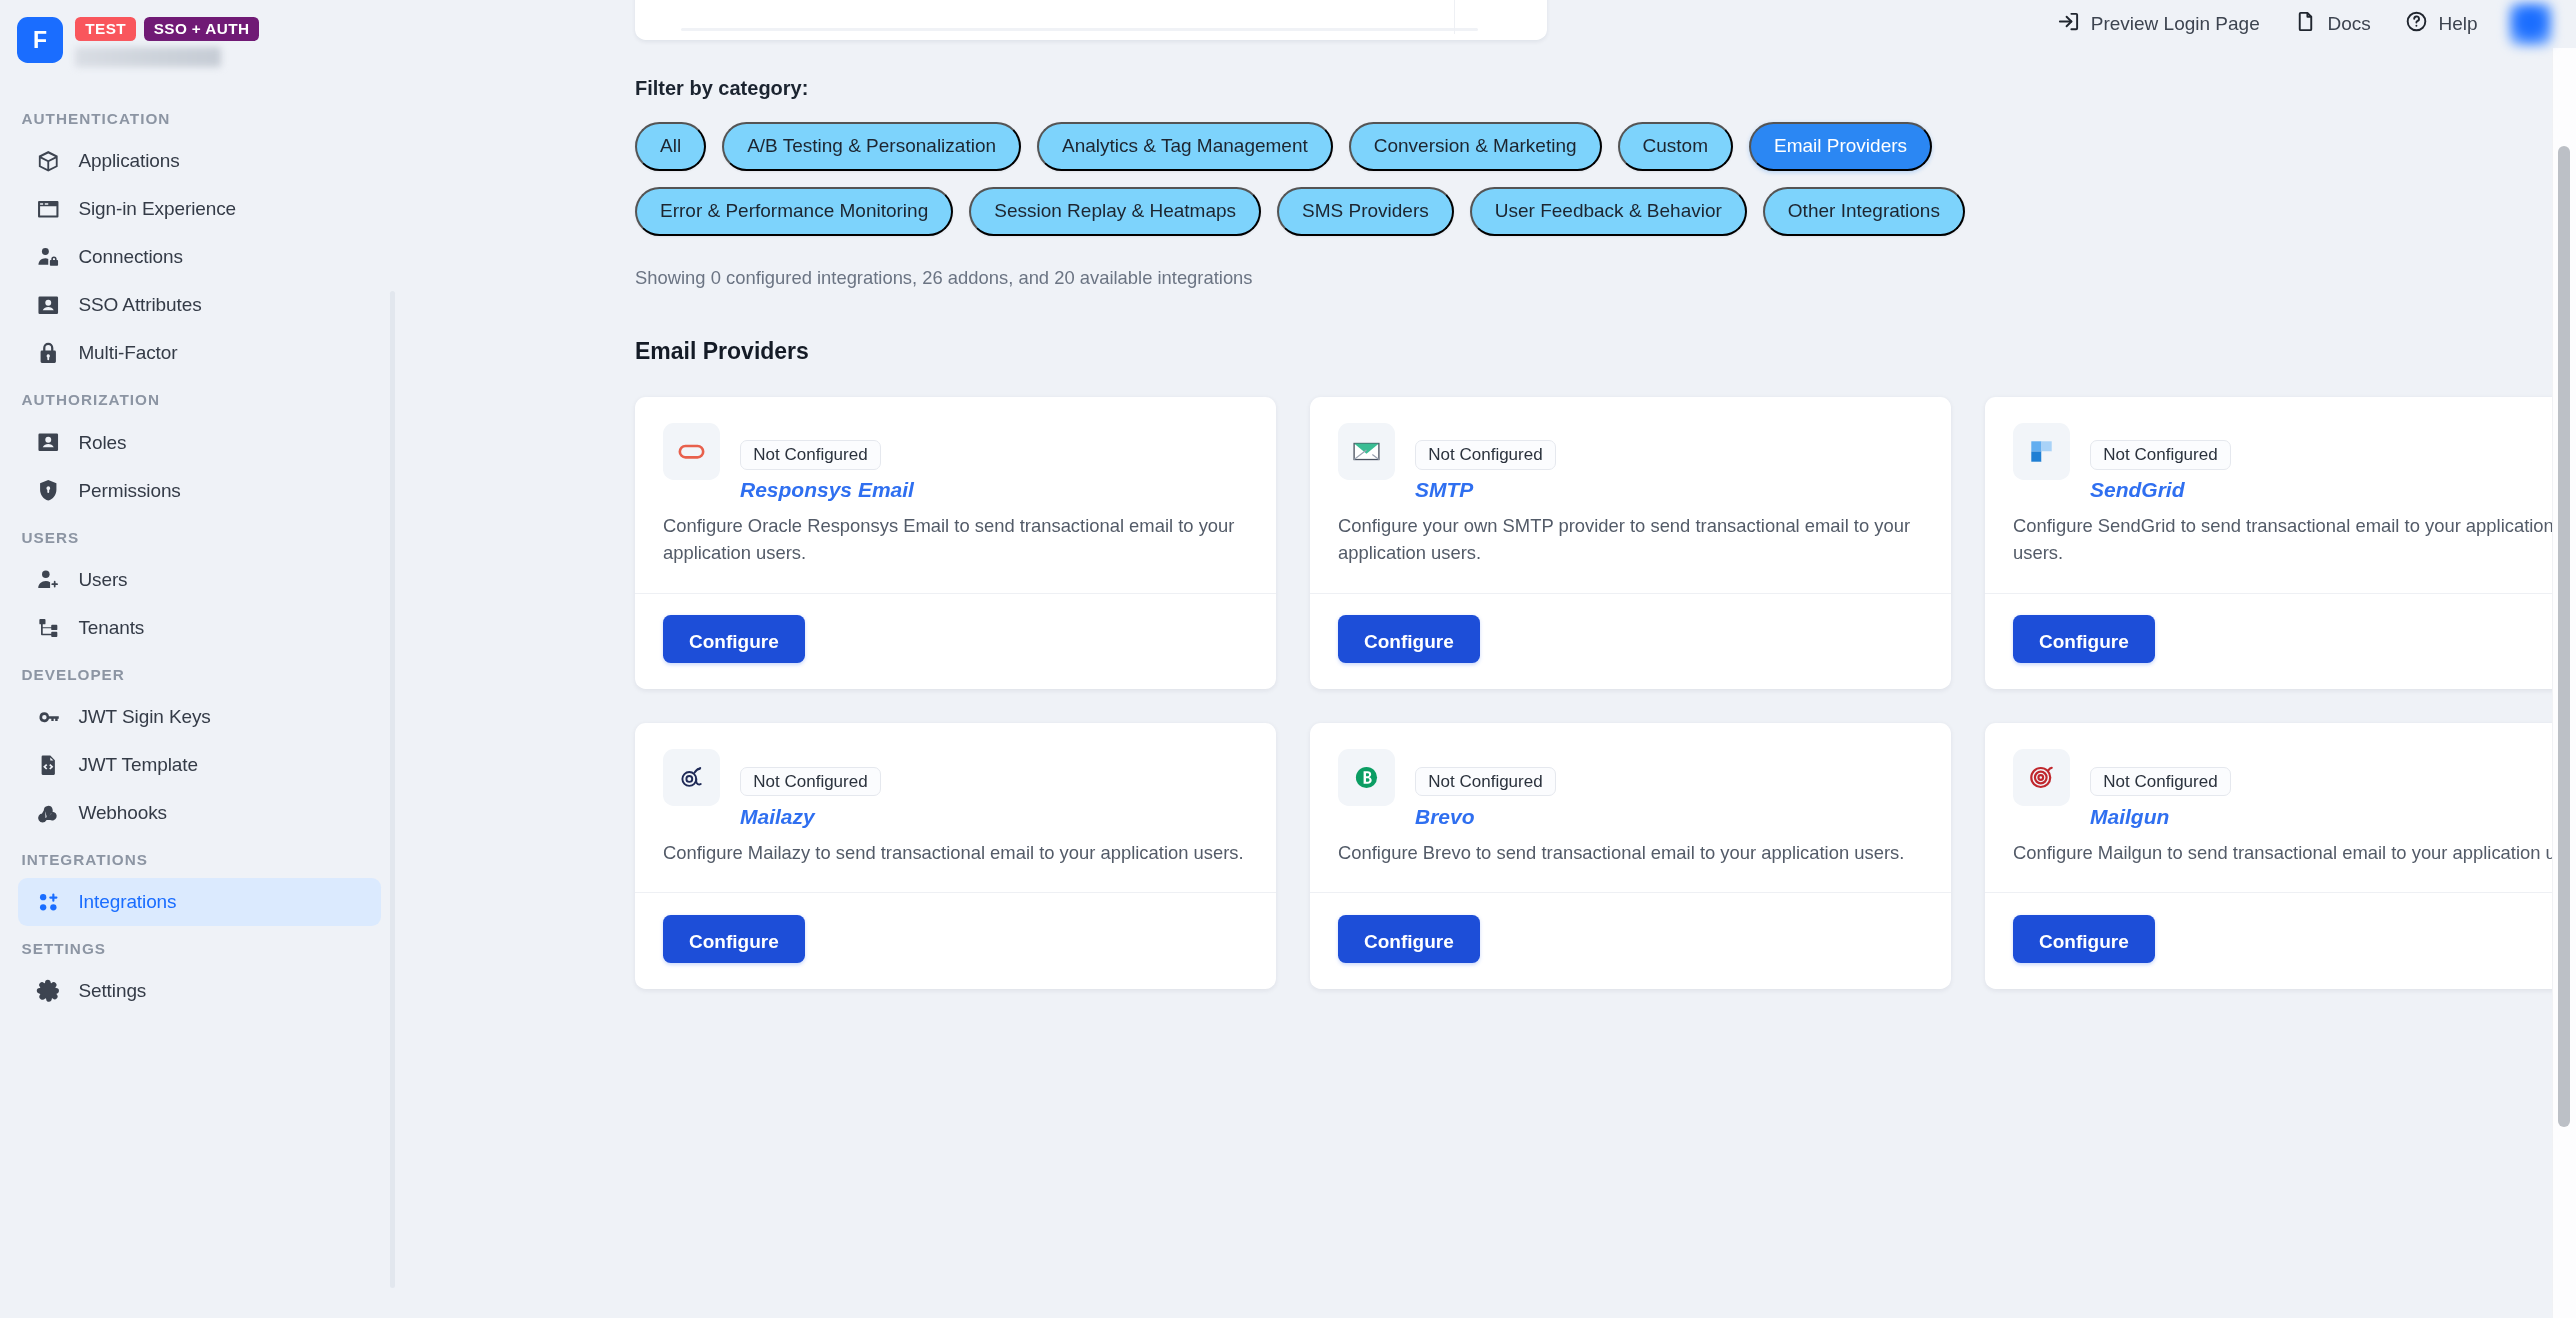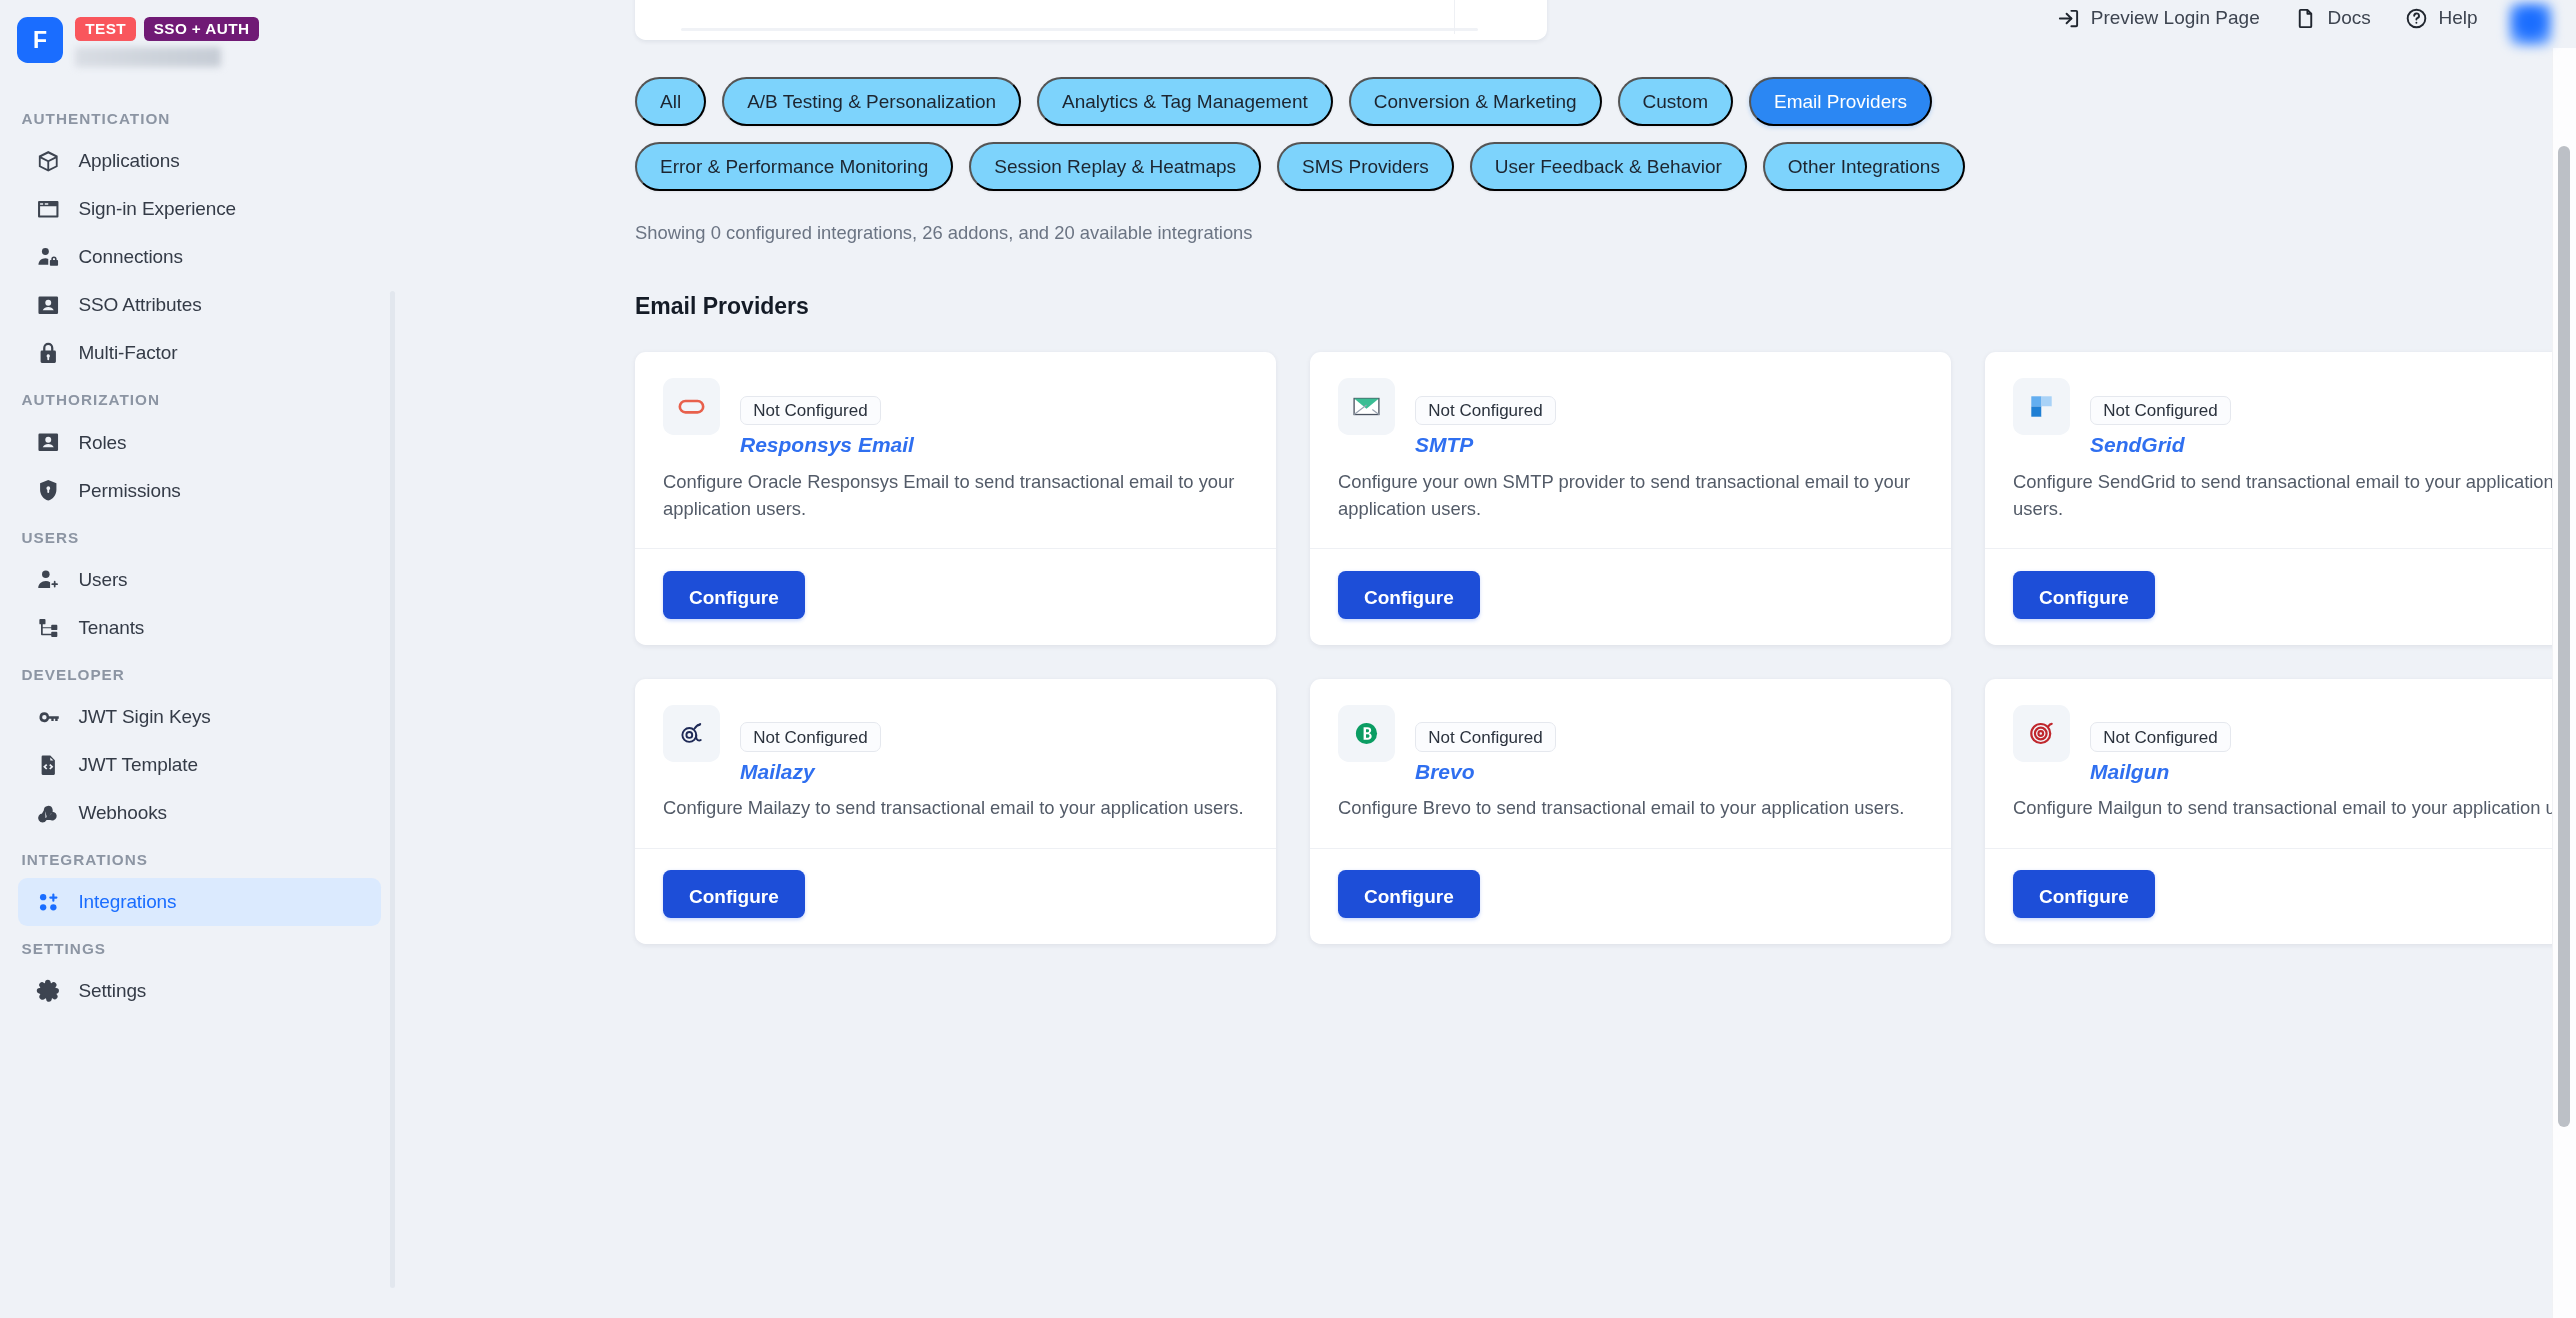--- a/index.html
+++ b/index.html
@@ -70,21 +70,21 @@
     flex: 1; position: relative; height: 1319px;
     background: #eff2f7; overflow: hidden;
   }
 
   .topbar {
     position: absolute; top: 0; right: 0; height: 48px;
     display: flex; align-items: center; gap: 0px; padding-right: 24.5px;
     z-index: 8;
   }
   .tb-item {
-    display: flex; gap: 10.7px;
+    display: flex; align-items: center; gap: 10.7px;
     padding: 0 17px; height: 35px; cursor: pointer;
     font-size: 19px; color: #3d4450;
   }
   .tb-item svg { width: 23px; height: 23px; }
   .tb-avatar {
     width: 43px; height: 43px; border-radius: 7.7px; margin-left: 14px;
     background: radial-gradient(circle at 50% 45%, #1a6dff 35%, #6aa3ff 70%, rgba(106,163,255,.25) 100%);
     filter: blur(5.4px);
   }
 
@@ -365,20 +365,21 @@
             <path d="M9.6 9.2a2.5 2.5 0 1 1 3.2 2.4c-.7.25-.9.8-.9 1.5"></path>
             <circle cx="11.9" cy="16.4" r="1" fill="#20262f" stroke="none"></circle>
           </svg>
         </span>
         <span>Help</span>
       </div>
       <div class="tb-avatar"></div>
     </header>
 
     <div class="content">
+      <div class="filter-label">Filter by category:</div>
       <div class="chips" id="chips">
           <button class="chip">All</button>
           <button class="chip">A/B Testing &amp; Personalization</button>
           <button class="chip">Analytics &amp; Tag Management</button>
           <button class="chip">Conversion &amp; Marketing</button>
           <button class="chip">Custom</button>
           <button class="chip active">Email Providers</button>
           <button class="chip">Error &amp; Performance Monitoring</button>
           <button class="chip">Session Replay &amp; Heatmaps</button>
           <button class="chip">SMS Providers</button>

